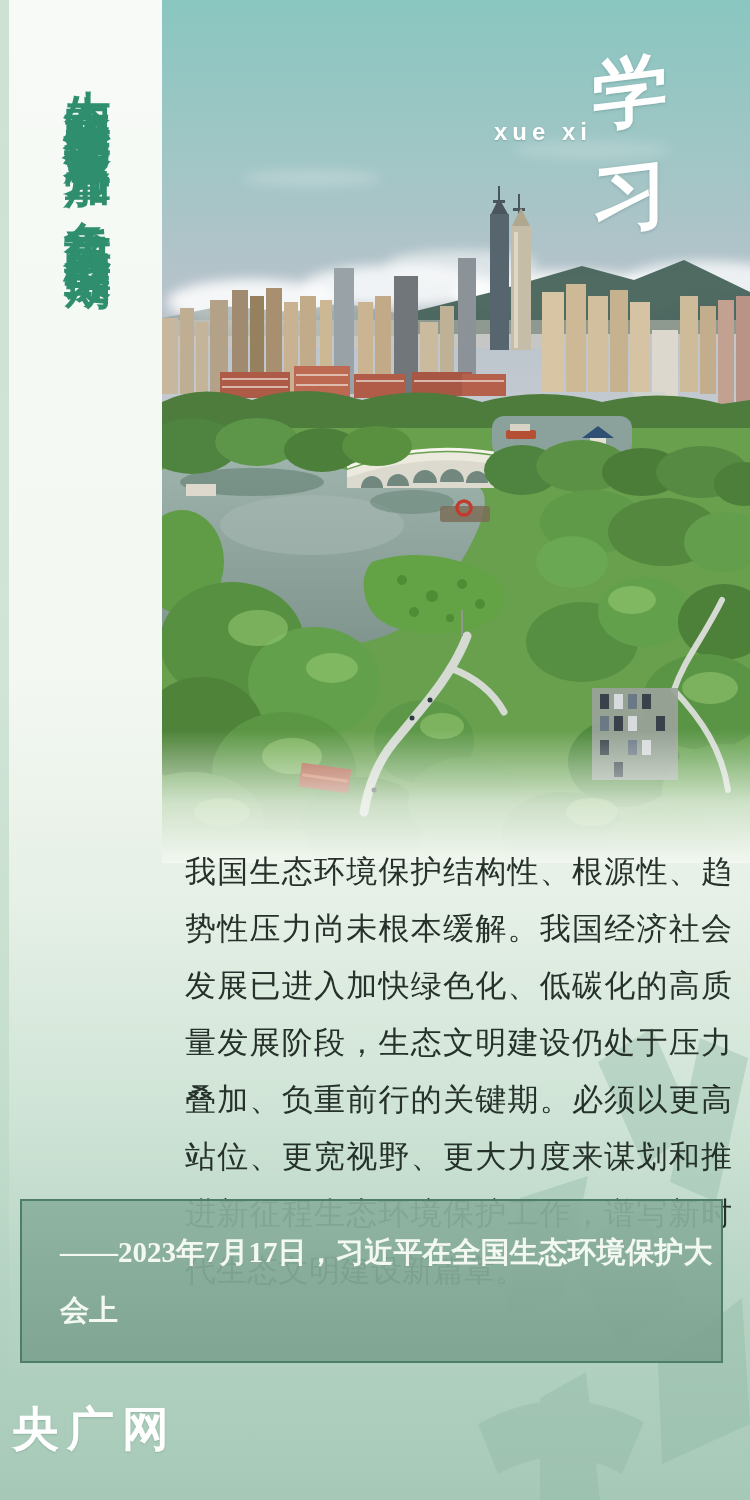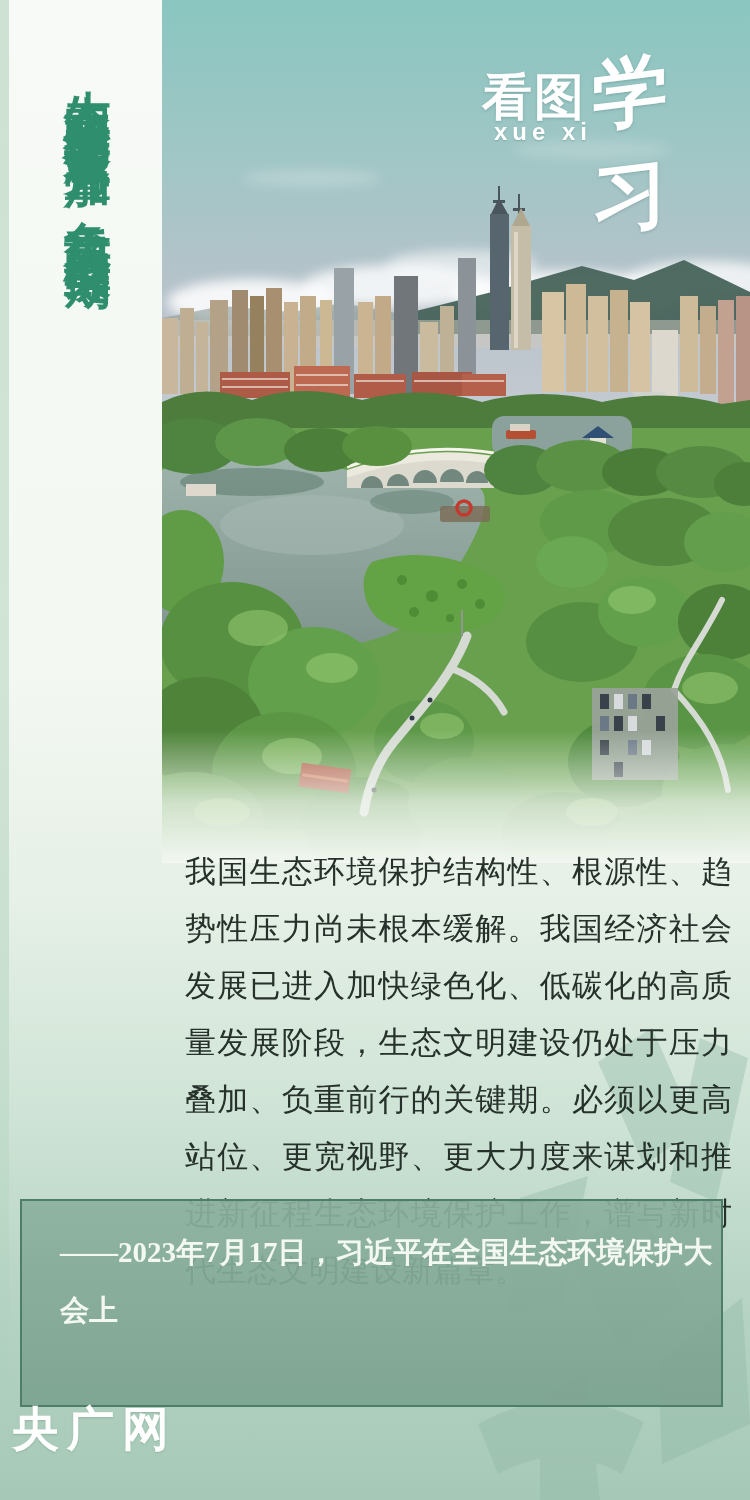--- a/index.html
+++ b/index.html
@@ -51,21 +51,21 @@
     text-shadow:0 1px 3px rgba(40,80,80,.25);
   }
   
   .quote{
     position:absolute;left:185px;top:843px;width:547px;z-index:4;
     font-size:31px;line-height:57px;color:#25312a;text-align:justify;
     font-family:"Liberation Serif","DejaVu Serif",serif;
   }
   
   .attr-box{
-    position:absolute;left:20px;top:1199px;width:703px;height:208px;z-index:4;
+    position:absolute;left:20px;top:1199px;width:703px;height:164px;z-index:4;
     box-sizing:border-box;border:2px solid #4e7d6a;
     background:linear-gradient(180deg,rgba(139,176,158,.93),rgba(124,163,143,.93));
     color:#f4f8f2;
   }
   .attr-line{margin:0 0 0 38px;font-size:29px;line-height:58px;font-weight:bold;
     font-family:"Liberation Serif","DejaVu Serif",serif;}
   .attr-line.first{margin-top:22px;}
   
   .footer-logo{
     position:absolute;left:12px;top:1398px;width:750px;z-index:4;text-align:left;
@@ -306,21 +306,20 @@
         <circle cx="268" cy="700" r="2.5"></circle>
         <circle cx="212" cy="790" r="2.5"></circle>
   </g>
 </svg>
 </div>
 <div class="photo-fade"></div>
 
 <div class="headline">生态文明建设仍处于压力叠加　负重前行的关键期</div>
 
 <div class="brand">
-  <div class="brand-main">看图</div>
   <div class="brand-pinyin">xue xi</div>
   <div class="brand-script">学习</div>
 </div>
 
 <div class="quote">我国生态环境保护结构性、根源性、趋势性压力尚未根本缓解。我国经济社会发展已进入加快绿色化、低碳化的高质量发展阶段，生态文明建设仍处于压力叠加、负重前行的关键期。必须以更高站位、更宽视野、更大力度来谋划和推进新征程生态环境保护工作，谱写新时代生态文明建设新篇章。</div>
 
 <div class="attr-box">
   <p class="attr-line first">——2023年7月17日，习近平在全国生态环境保护大会上</p>
 </div>
 

